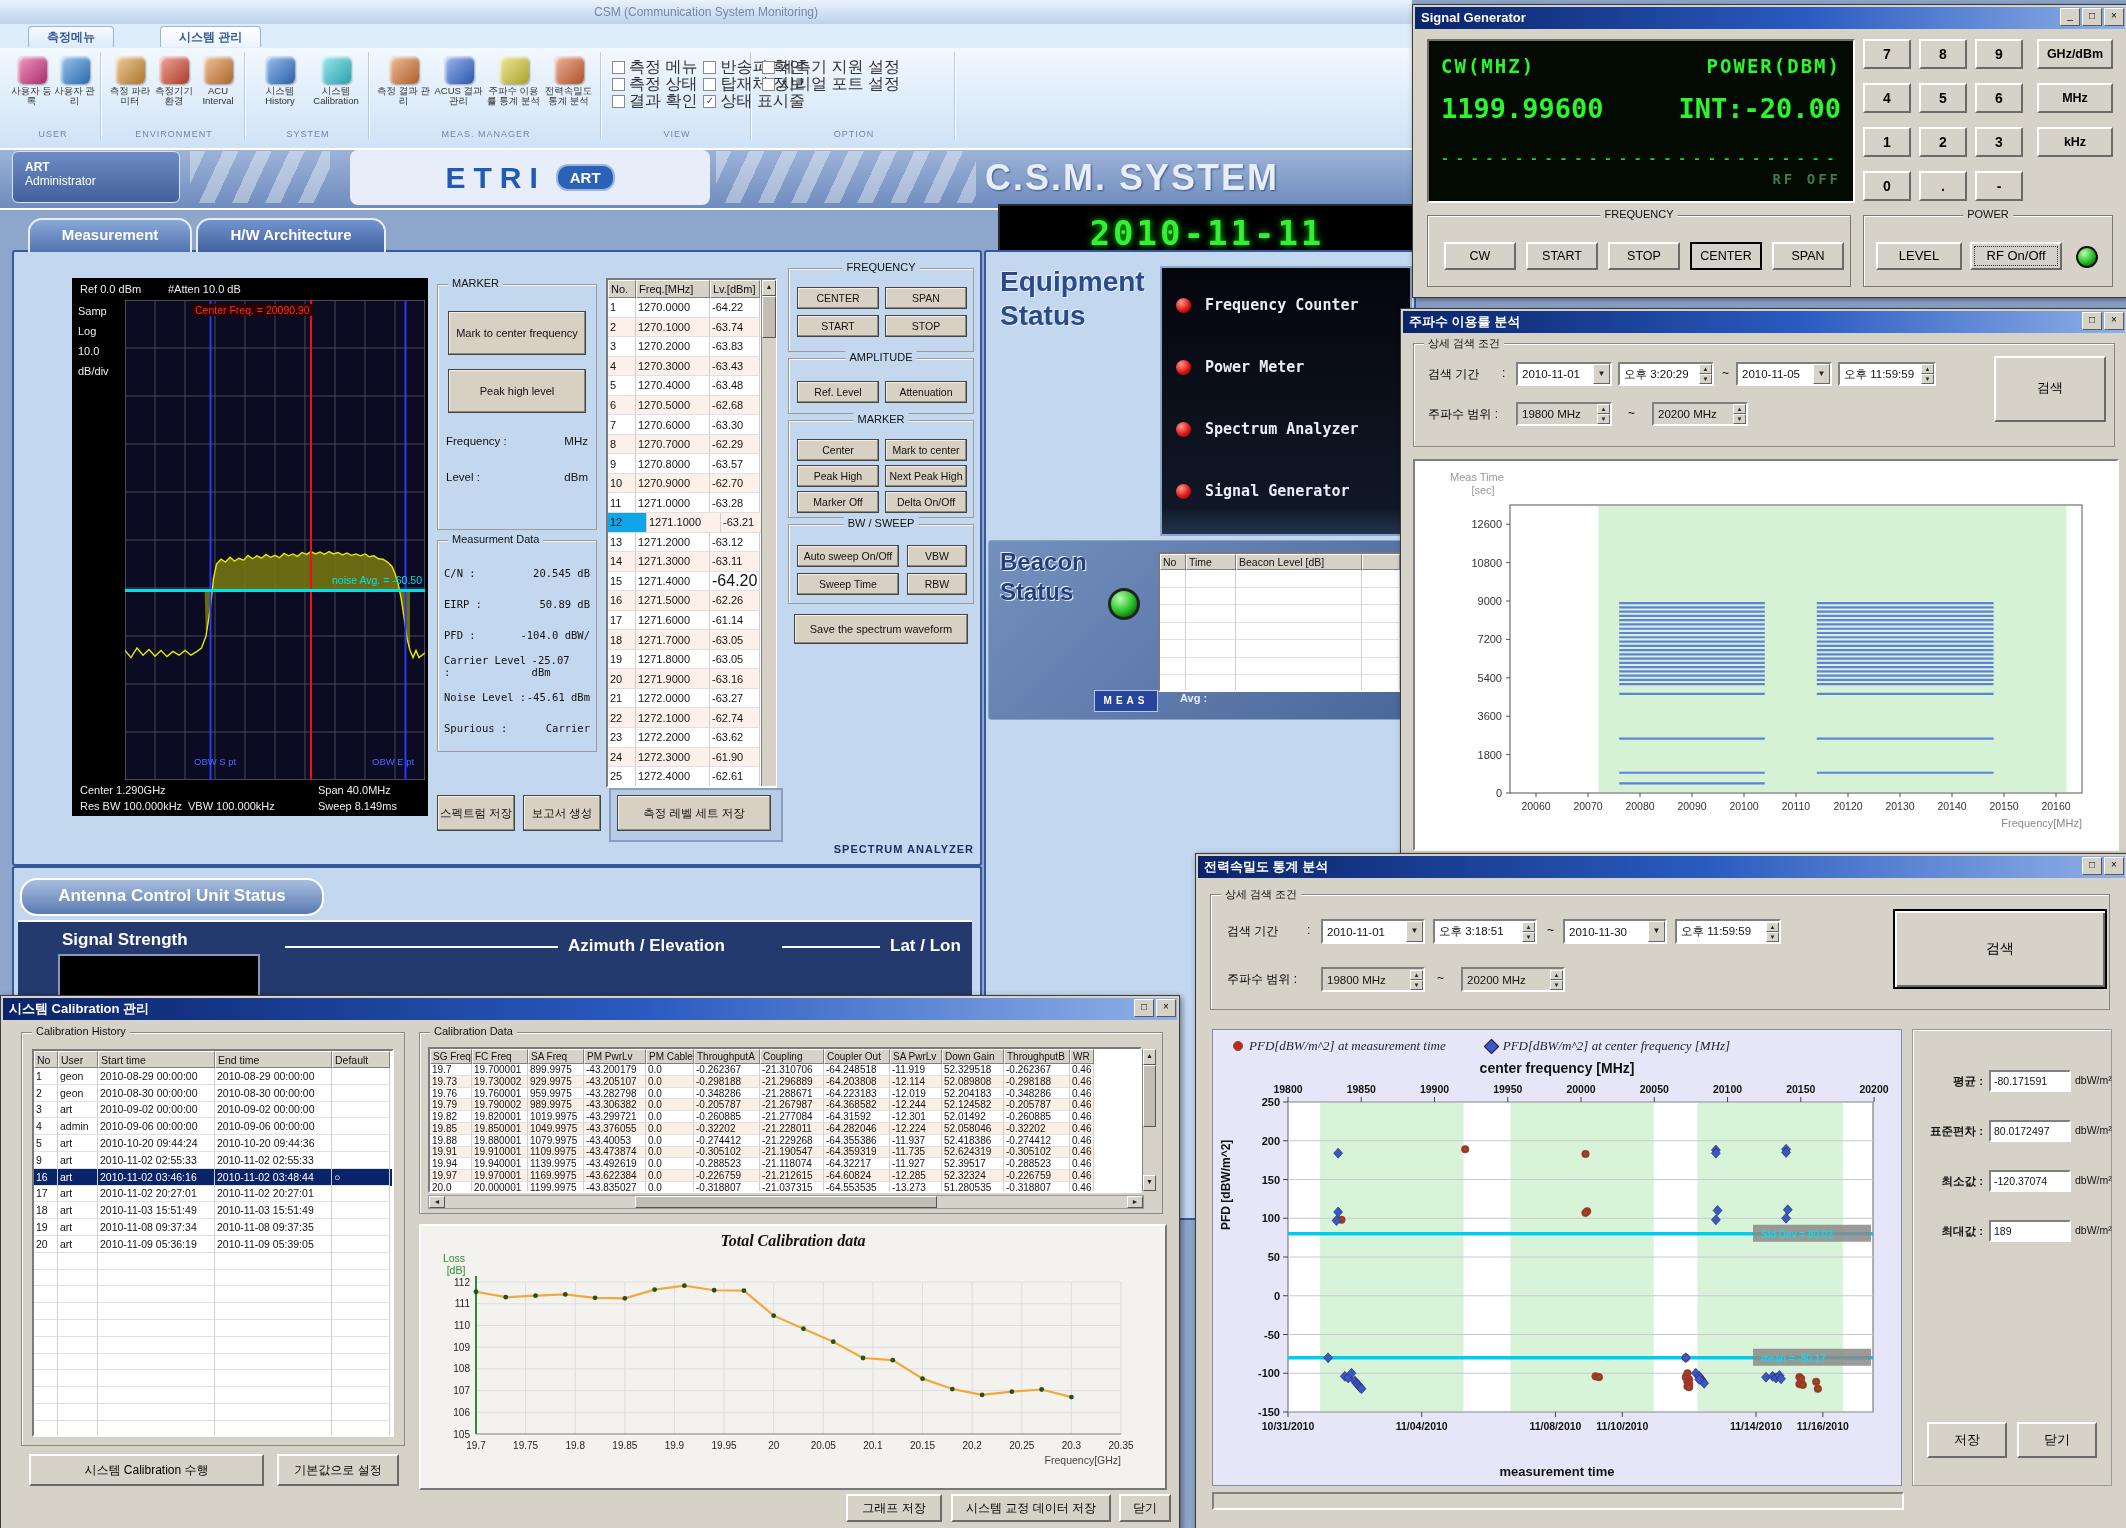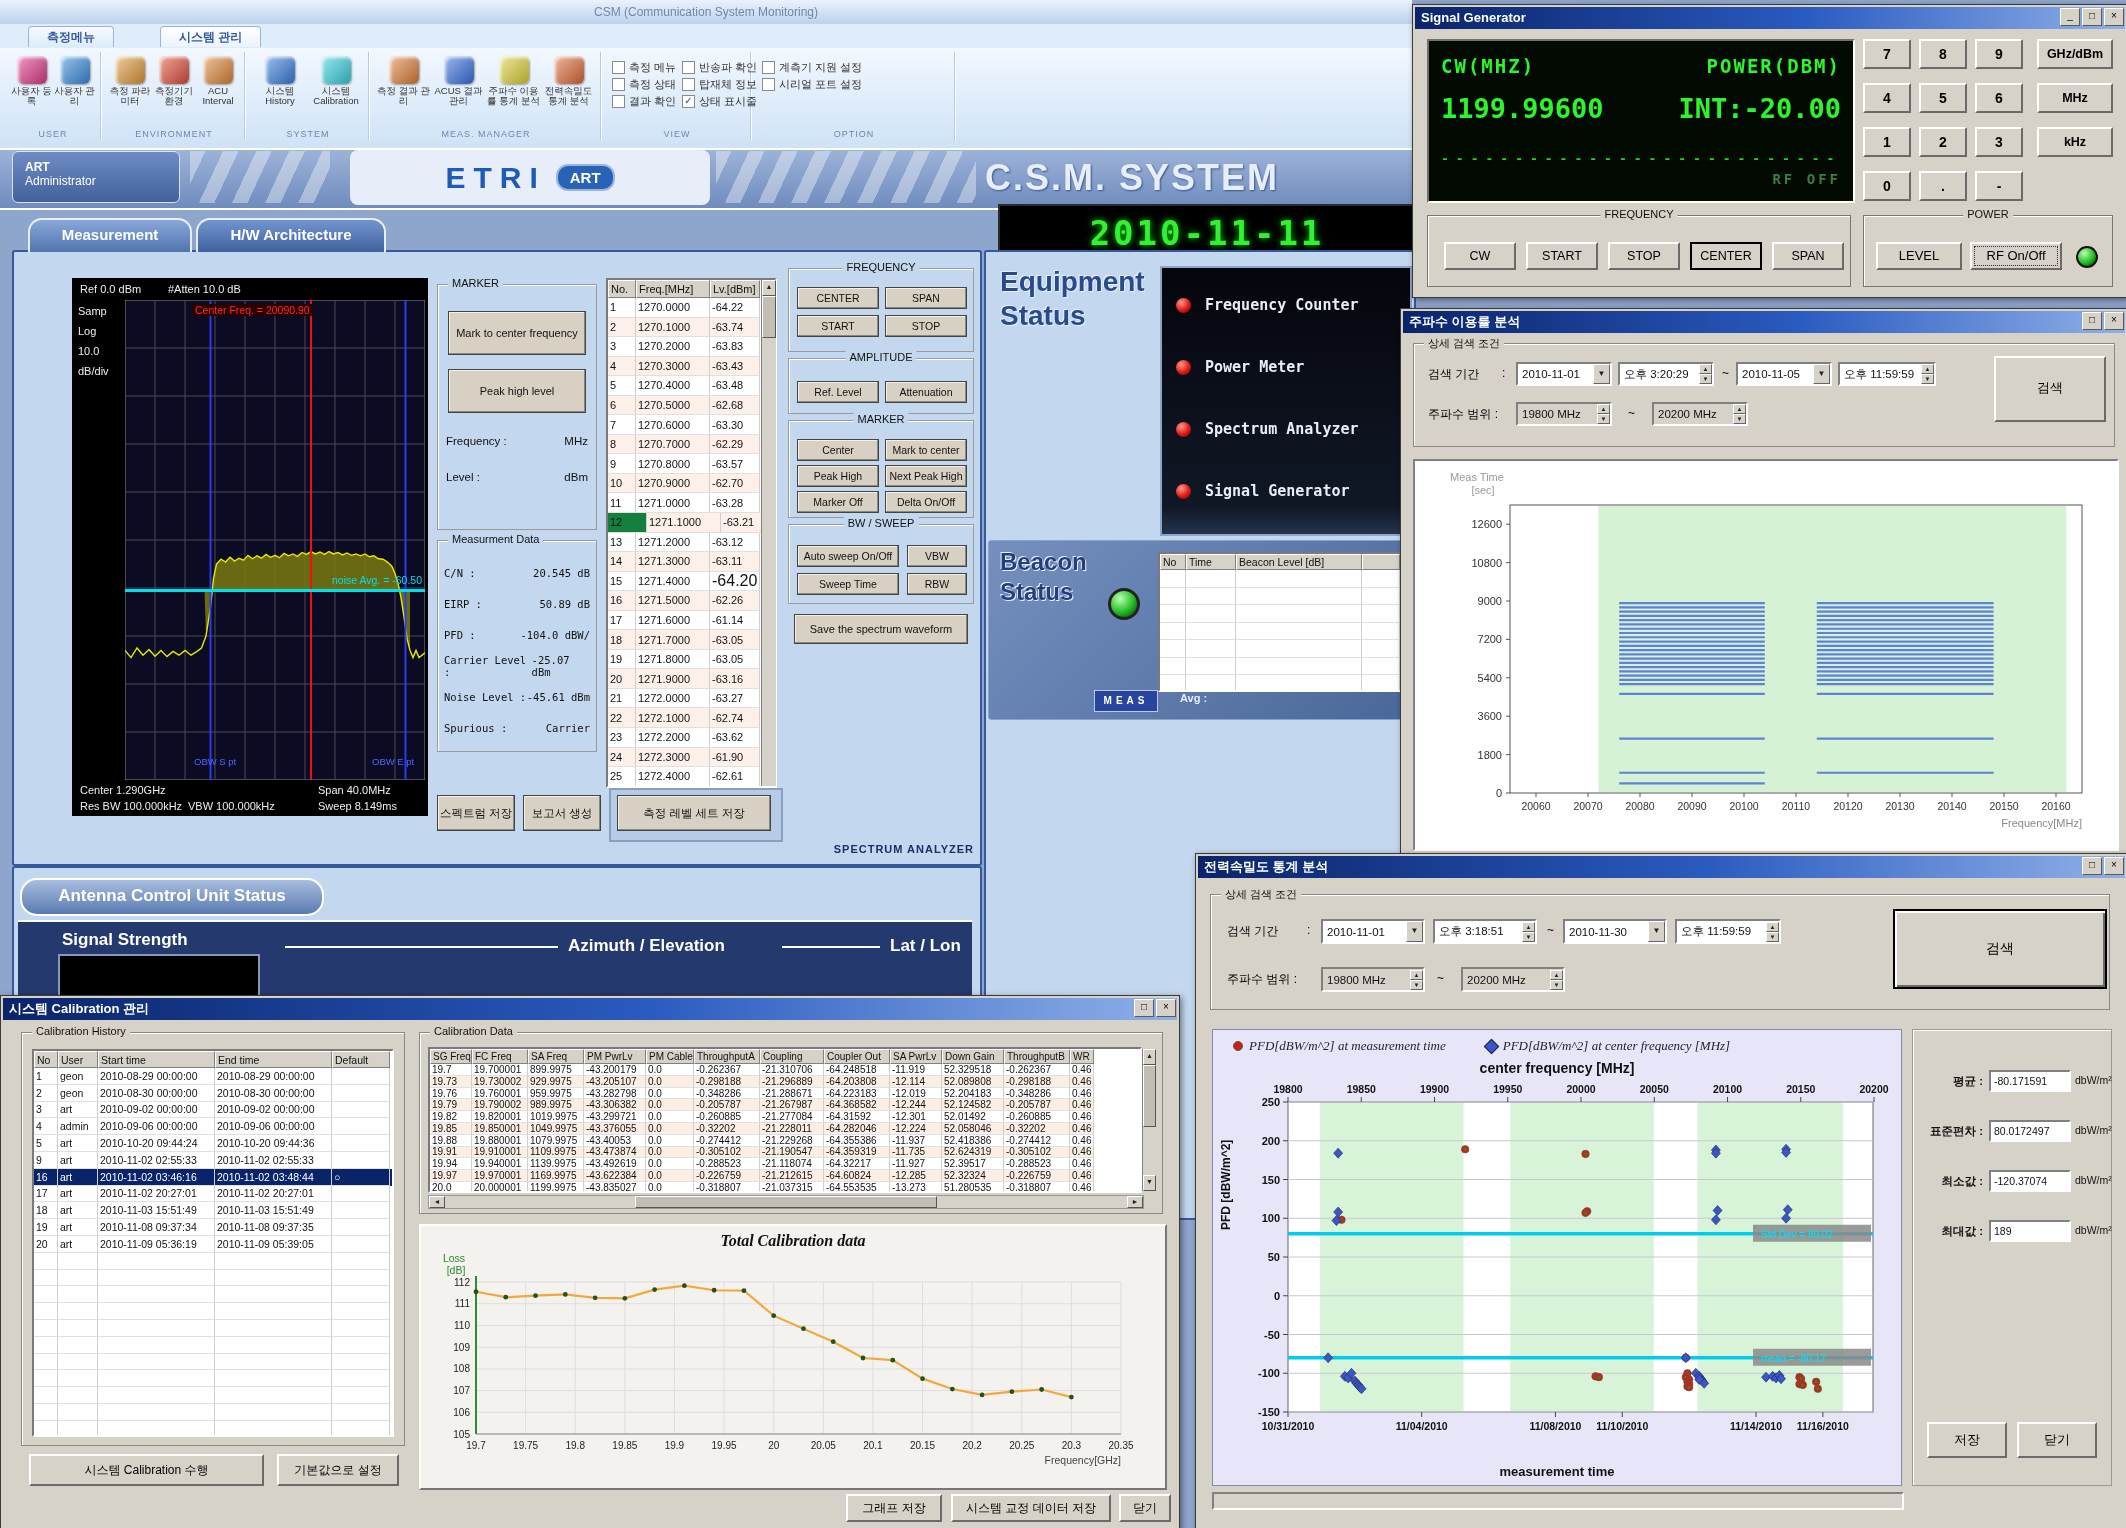--- a/index.html
+++ b/index.html
@@ -43,21 +43,21 @@
         border-radius:4px 4px 0 0;}
   .toolbar{left:0;top:48px;width:1412px;height:100px;background:linear-gradient(#f2f8ff,#cfe2f6);}
   .tgroup{position:absolute;top:4px;height:88px;border-right:1px solid #b6cce6;box-shadow:1px 0 0 #fff;}
   .tgcap{position:absolute;bottom:1px;left:0;right:0;text-align:center;font-size:9px;color:#6d87ad;letter-spacing:1px;}
   .titem{position:absolute;top:4px;width:46px;text-align:center;}
   .tbicon{width:30px;height:28px;margin:0 auto;border-radius:6px;box-shadow:inset 2px 2px 3px rgba(255,255,255,.7),1px 1px 2px rgba(0,0,0,.35);}
   .tilab{font-size:9.5px;color:#333;line-height:10px;margin-top:2px;}
   .cbrow{display:flex;align-items:center;gap:4px;height:15px;}
   .cbx{width:11px;height:11px;background:#fff;border:1px solid #8a8a8a;font-size:10px;line-height:10px;
        text-align:center;color:#234a9a;flex:0 0 auto;}
-  .cblab{font-size:11px;color:#333;white-space:nowrap;}
+  .cblab{font-size:16px;color:#333;white-space:nowrap;}
   .hdrband{left:0;top:148px;width:1412px;height:58px;background:linear-gradient(#9db3d8,#6f8cbe);
       border-top:2px solid #fff;border-bottom:2px solid #fff;}
   .stripes{background:repeating-linear-gradient(115deg,rgba(255,255,255,.38) 0 14px,rgba(255,255,255,0) 14px 30px);}
   .bluepanel{background:#c3d7ee;border:2px solid #35599c;border-radius:3px;}
   .tab{position:absolute;height:32px;border-radius:14px 14px 0 0;border:2px solid #e8eef8;border-bottom:none;
        color:#fff;font-weight:bold;font-size:15px;text-align:center;line-height:30px;}
   
   .spec{left:72px;top:278px;width:356px;height:538px;background:#000;position:absolute;color:#eee;}
   .speclab{position:absolute;font-size:11px;color:#eee;white-space:nowrap;font-family:"Liberation Sans",sans-serif;}
   
@@ -374,21 +374,21 @@
         <div class="tcell" style="width: 28px; font-size: 11px; background: rgb(253, 240, 232);">10</div>
         <div class="tcell" style="width: 74px; font-size: 11px; background: rgb(253, 240, 232);">1270.9000</div>
         <div class="tcell" style="width: 50px; font-size: 11px; background: rgb(253, 240, 232);">-62.70</div>
       </div>
       <div class="trow" style="height: 19.55px;">
         <div class="tcell" style="width: 28px; font-size: 11px;">11</div>
         <div class="tcell" style="width: 74px; font-size: 11px;">1271.0000</div>
         <div class="tcell" style="width: 50px; font-size: 11px;">-63.28</div>
       </div>
       <div class="trow" style="height: 19.55px;">
-        <div class="tcell" style="width: 39px; font-size: 11px; background: #15803d;">12</div>
+        <div class="tcell" style="width: 39px; font-size: 11px; background: #0ea5e9;">12</div>
         <div class="tcell" style="width: 74px; font-size: 11px; background: rgb(253, 240, 232);">1271.1000</div>
         <div class="tcell" style="width: 50px; font-size: 11px; background: rgb(253, 240, 232);">-63.21</div>
       </div>
       <div class="trow" style="height: 19.55px;">
         <div class="tcell" style="width: 28px; font-size: 11px;">13</div>
         <div class="tcell" style="width: 74px; font-size: 11px;">1271.2000</div>
         <div class="tcell" style="width: 50px; font-size: 11px;">-63.12</div>
       </div>
       <div class="trow" style="height: 19.55px;">
         <div class="tcell" style="width: 28px; font-size: 11px; background: rgb(253, 240, 232);">14</div>

